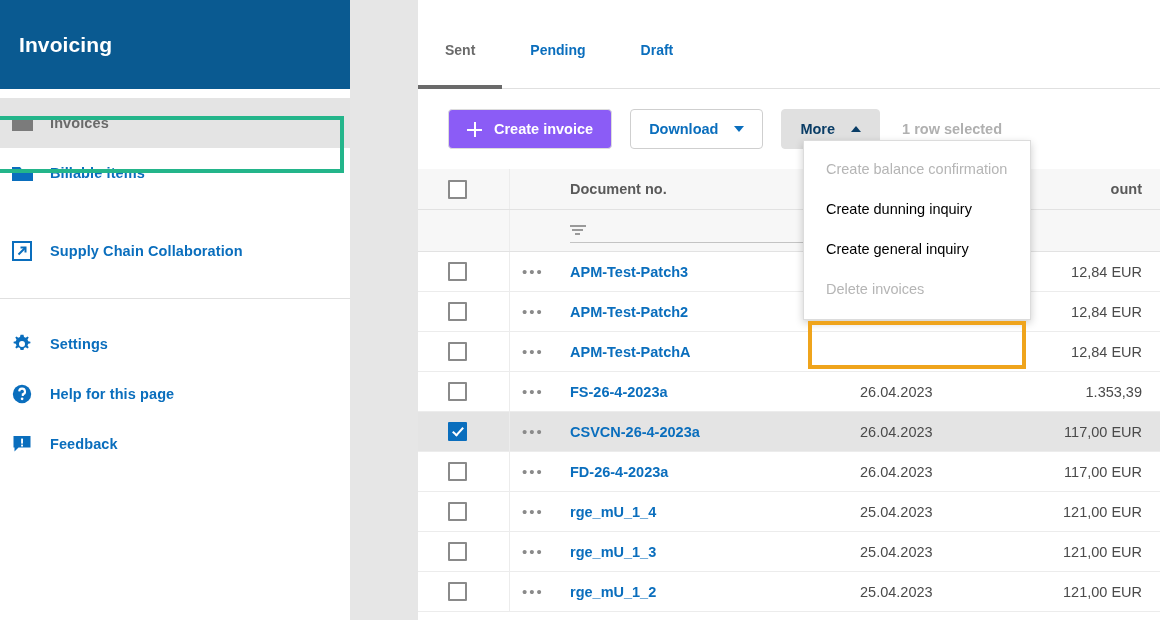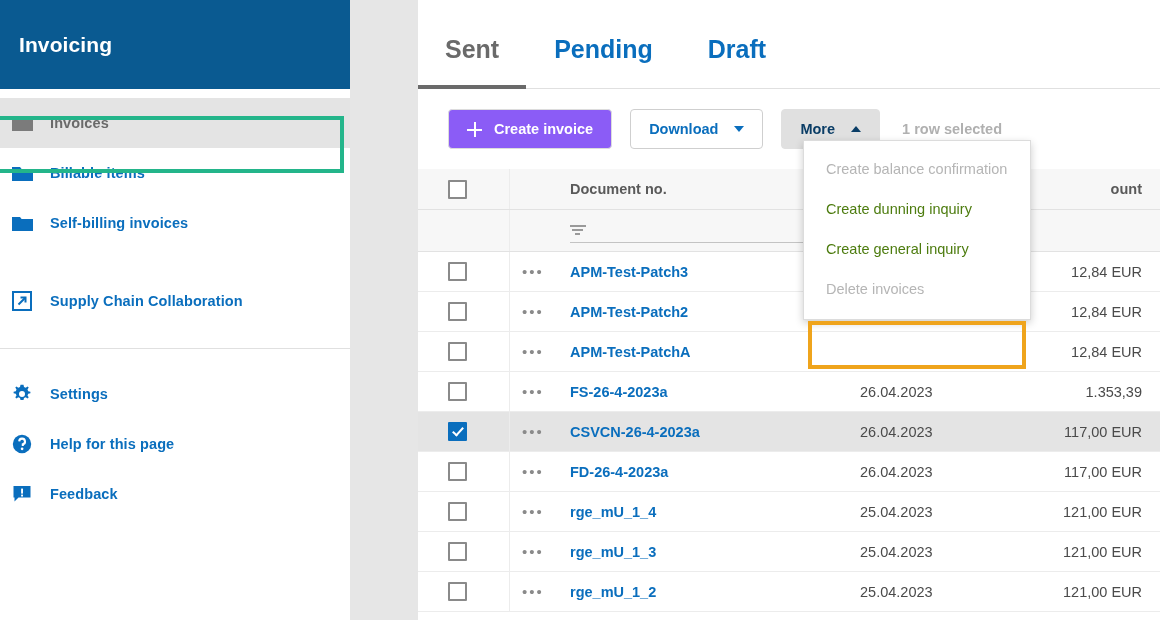--- a/index.html
+++ b/index.html
@@ -94,21 +94,21 @@
   
   #tabstrip {
     height: 89px;
     position: relative;
     display: flex;
     align-items: center;
     border-bottom: 1px solid #e0e0e0;
     box-sizing: border-box;
   }
   .tab {
-    font-size: 25px;
+    font-size: 14px;
     font-weight: bold;
     color: #0a6ebd;
     padding: 11px 0 0 0;
     margin-right: 55px;
     cursor: pointer;
     position: relative;
     height: 89px;
     display: flex;
     align-items: center;
     box-sizing: border-box;
@@ -334,21 +334,21 @@
     padding: 8px 0 10px 0;
     box-sizing: border-box;
   }
   .menu-item {
     height: 40px;
     display: flex;
     align-items: center;
     padding-left: 22px;
     box-sizing: border-box;
     font-size: 14.5px;
-    color: #4d7c0f;
+    color: #000000;
     cursor: pointer;
     white-space: nowrap;
   }
   .menu-item.disabled {
     color: #b5b5b5;
     cursor: default;
   }
   #menu-delete-highlight {
     position: absolute;
     left: 808px; top: 321px;
@@ -381,28 +381,20 @@
 
     <div class="nav-item">
       <span class="nav-ico">
         <svg width="21" height="17" viewBox="0 0 21 17" aria-hidden="true">
           <path d="M0 2 H8 L9.6 4 H21 V16 H0 Z" fill="#0a6ebd"></path>
         </svg>
       </span>
       <span class="nav-label">Billable items</span>
     </div>
 
-    <div class="nav-item">
-      <span class="nav-ico">
-        <svg width="21" height="17" viewBox="0 0 21 17" aria-hidden="true">
-          <path d="M0 2 H8 L9.6 4 H21 V16 H0 Z" fill="#0a6ebd"></path>
-        </svg>
-      </span>
-      <span class="nav-label">Self-billing invoices</span>
-    </div>
   </div>
 
   <div class="nav-group" style="padding-top:28px;">
     <div class="nav-item">
       <span class="nav-ico">
         <svg width="20" height="20" viewBox="0 0 20 20" aria-hidden="true">
           <rect x="1" y="1" width="18" height="18" fill="none" stroke="#0a6ebd" stroke-width="2"></rect>
           <path d="M6.5 13.5 L13.5 6.5" stroke="#0a6ebd" stroke-width="2"></path>
           <path d="M8.5 6.5 H13.5 V11.5" fill="none" stroke="#0a6ebd" stroke-width="2"></path>
         </svg>

